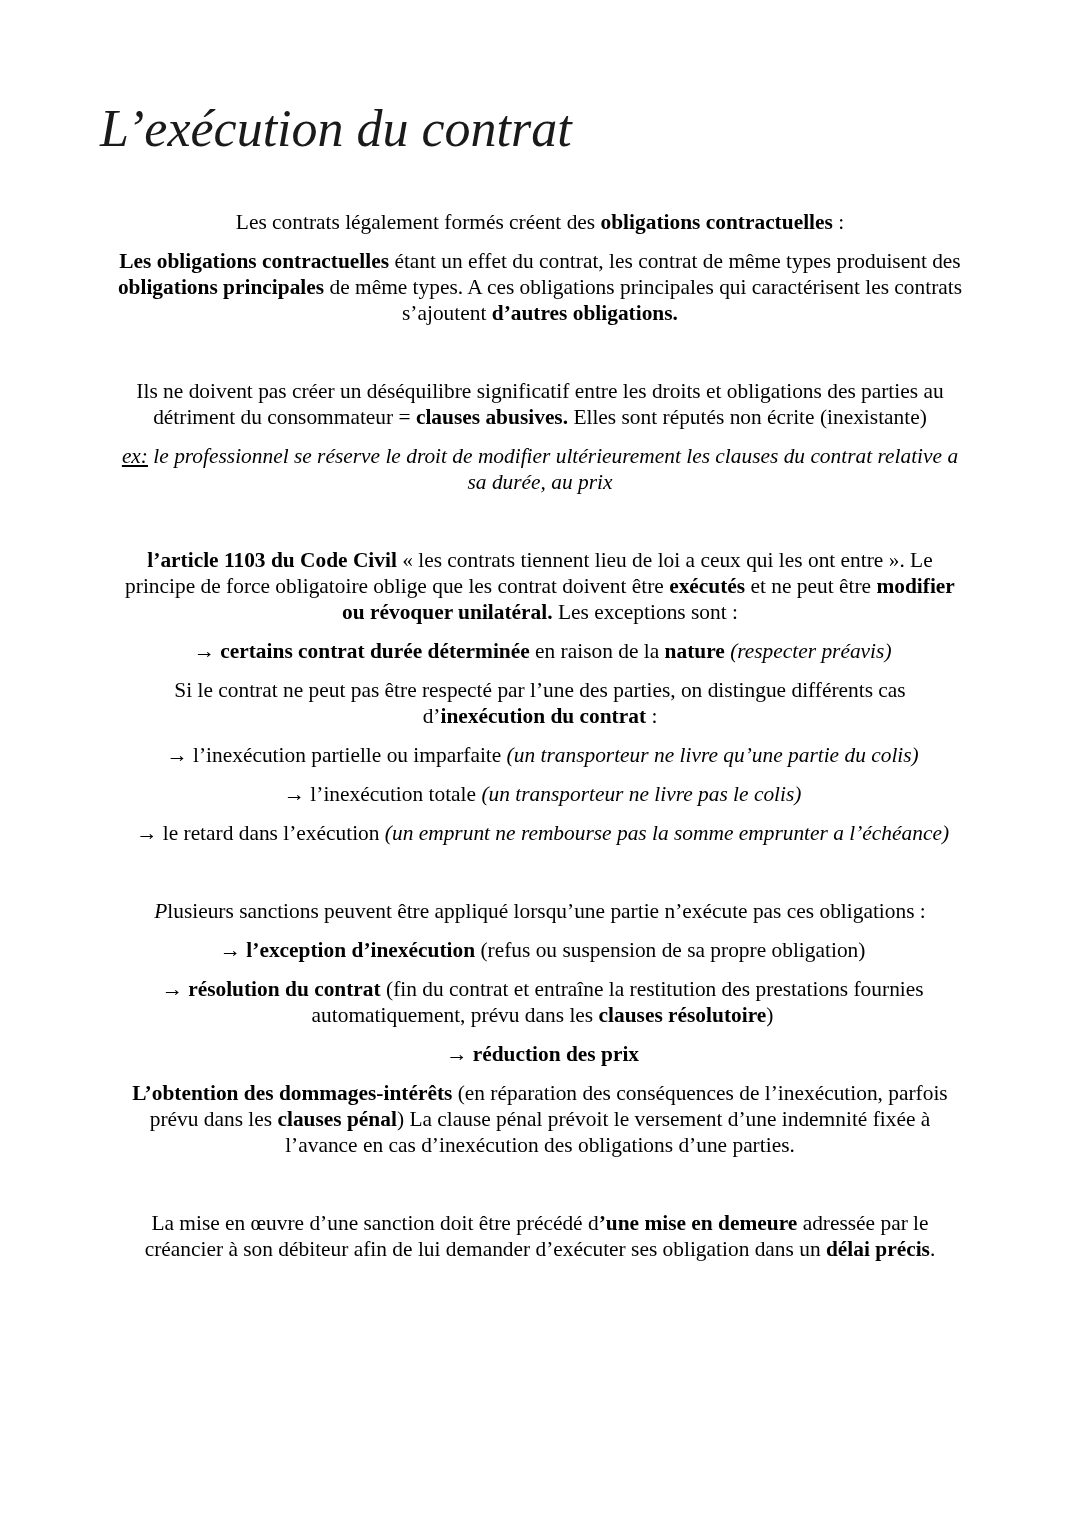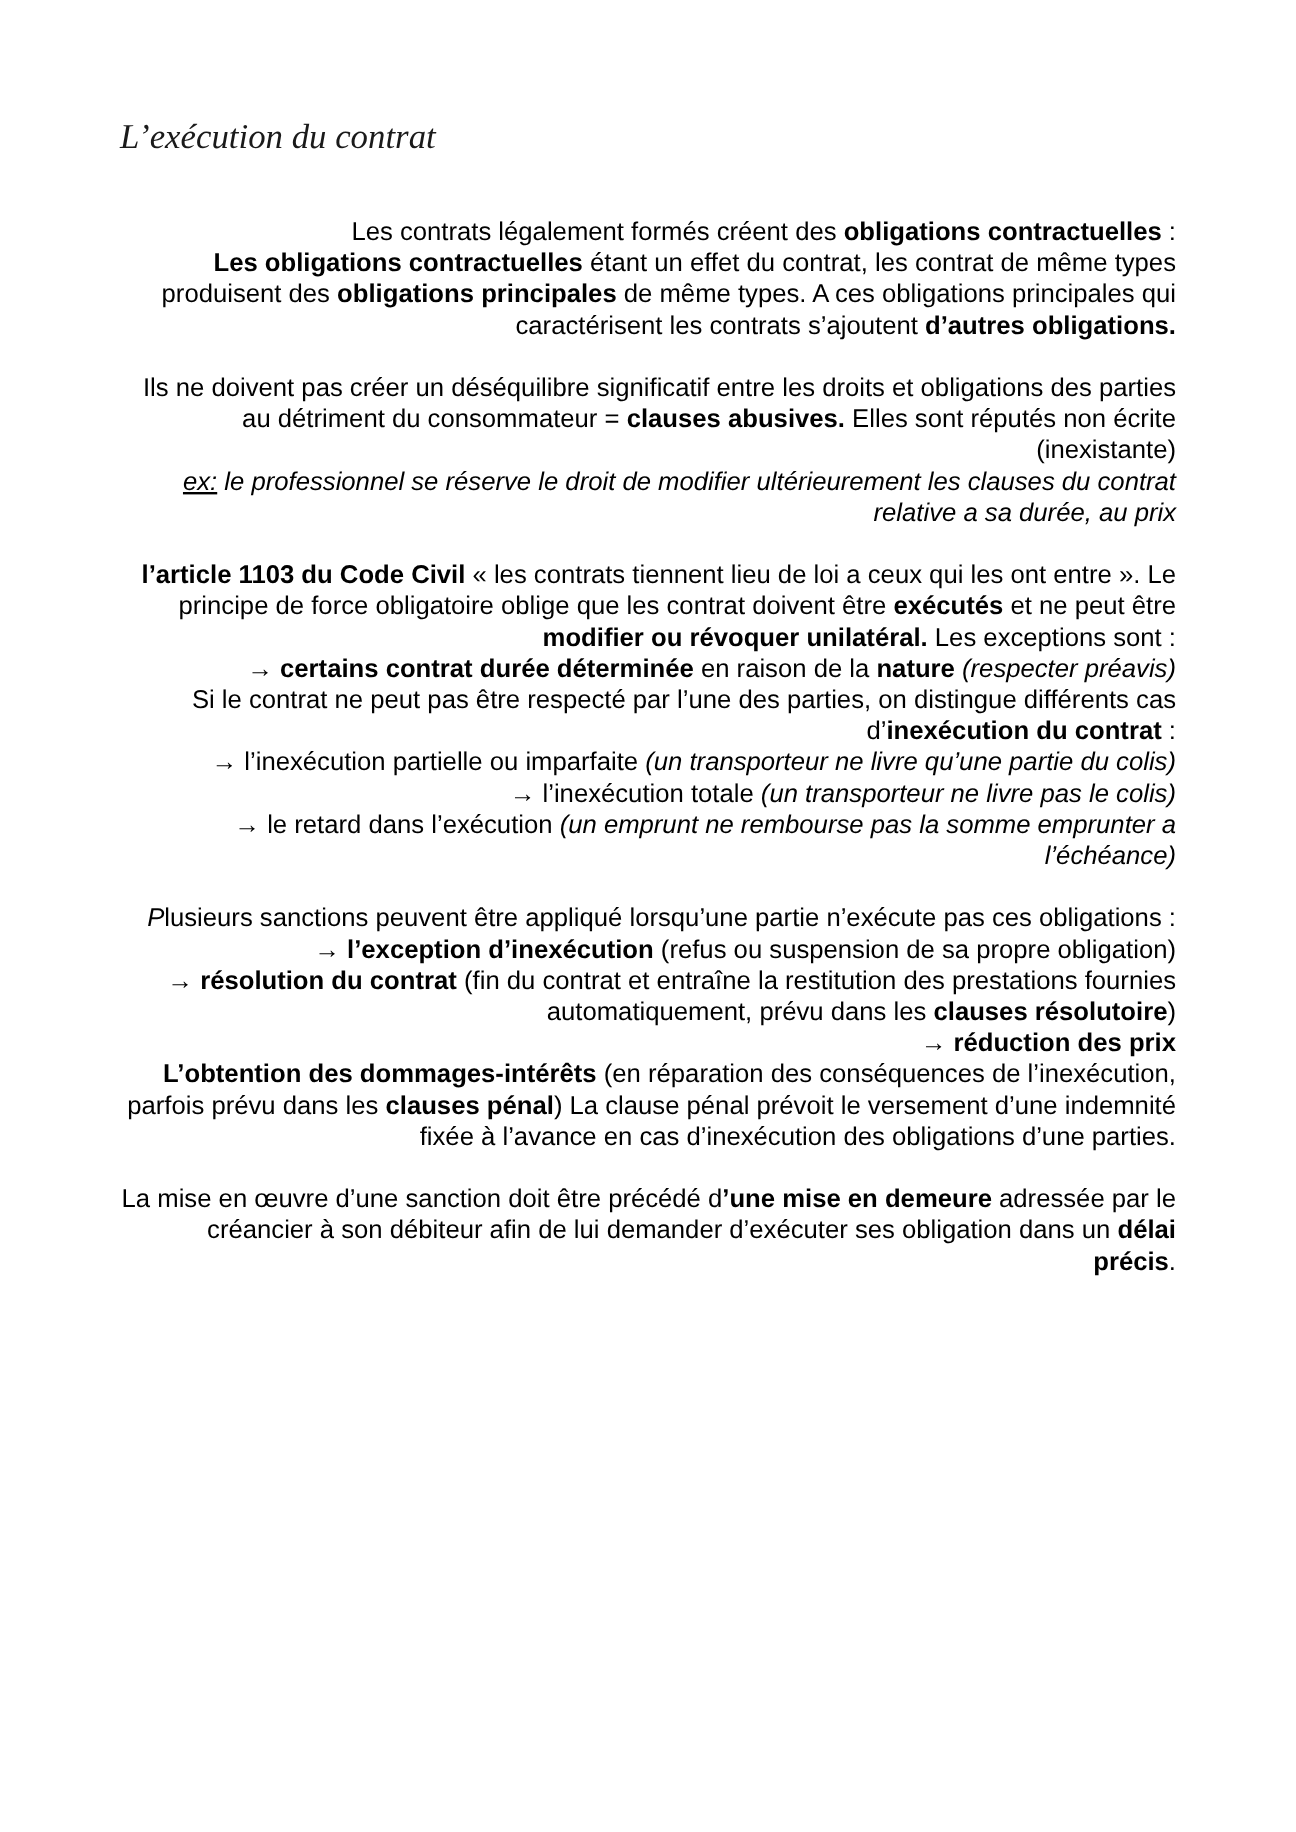--- a/index.html
+++ b/index.html
@@ -21,31 +21,31 @@
     position: absolute;
     left: 100px;
     top: 0;
     width: 880px;
   }
   .doc-title {
     margin: 96px 0 48px 0;
     font-family: "Liberation Serif", "DejaVu Serif", serif;
     font-style: italic;
     font-weight: 400;
-    font-size: 29px;
+    font-size: 52px;
     line-height: 1.25;
     color: #1a1a1a;
   }
   .para {
-    margin: 0;
-    font-family: Liberation Sans, sans-serif;
+    margin: 13px;
+    font-family: Liberation Serif, serif;
     font-size: 21.4px;
     line-height: 26px;
     color: #000000;
-    text-align: right;
+    text-align: center;
   }
   .para.blank {
     height: 26px;
   }
   .para.indent {
     padding-left: 5px;
   }
   .b { font-weight: bold; }
   .i { font-style: italic; }
   .u { text-decoration: underline; }

